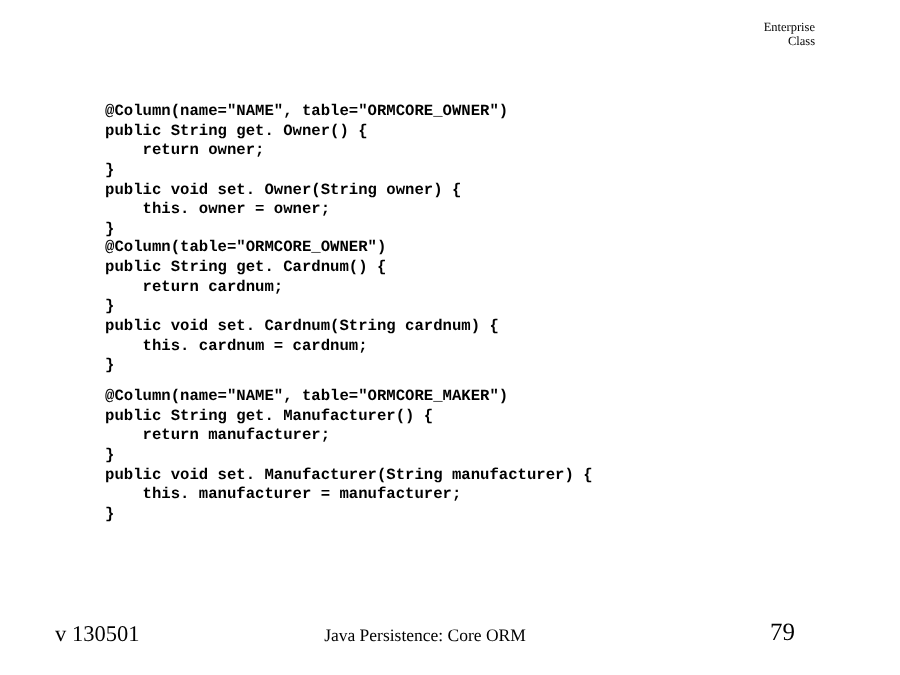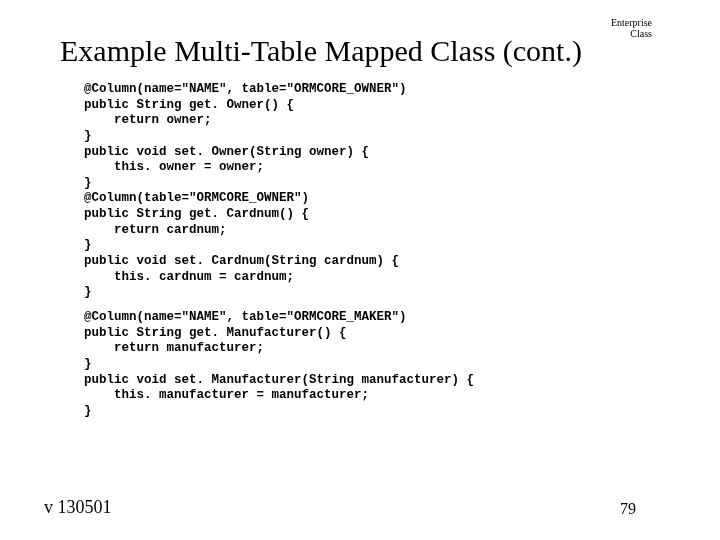--- a/index.html
+++ b/index.html
@@ -57,34 +57,33 @@
     bottom: 22px;
     left: 0;
     right: 0;
     text-align: center;
     font-size: 14px;
   }
   .footer-right {
     position: absolute;
     bottom: 22px;
     right: 44px;
-    font-size: 16px;
+    font-size: 20px;
   }
 </style>
 </head>
 <body>
 
 <div class="slide">
 
   <div class="corner-label">
     <div>Enterprise</div>
     <div>Class</div>
   </div>
 
-  <div class="title">Example Multi-Table Mapped Class (cont.)</div>
 
   <div class="code-block code1">@Column(name="NAME", table="ORMCORE_OWNER")
 public String get. Owner() {
     return owner;
 }
 public void set. Owner(String owner) {
     this. owner = owner;
 }
 @Column(table="ORMCORE_OWNER")
 public String get. Cardnum() {
@@ -96,15 +95,16 @@
 
   <div class="code-block code2">@Column(name="NAME", table="ORMCORE_MAKER")
 public String get. Manufacturer() {
     return manufacturer;
 }
 public void set. Manufacturer(String manufacturer) {
     this. manufacturer = manufacturer;
 }</div>
 
   <div class="footer-left">v 130501</div>
+  <div class="footer-center">Java Persistence: Core ORM</div>
   <div class="footer-right">79</div>
 
 </div>
 
 </body></html>

